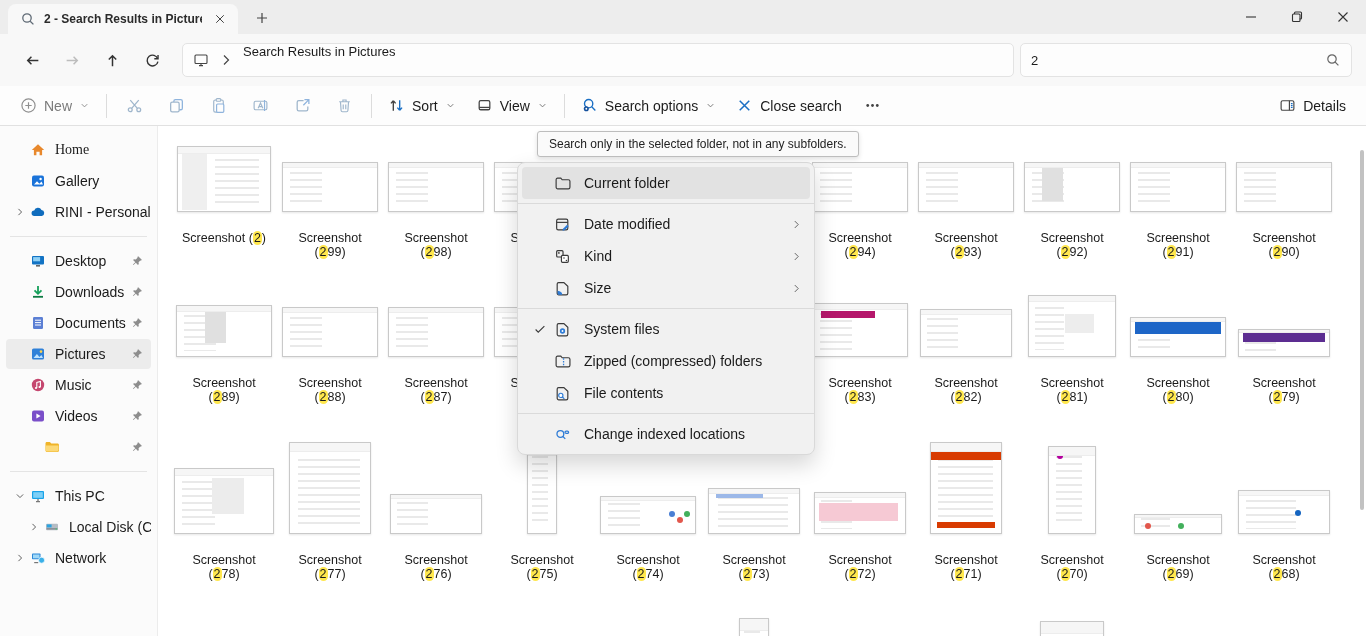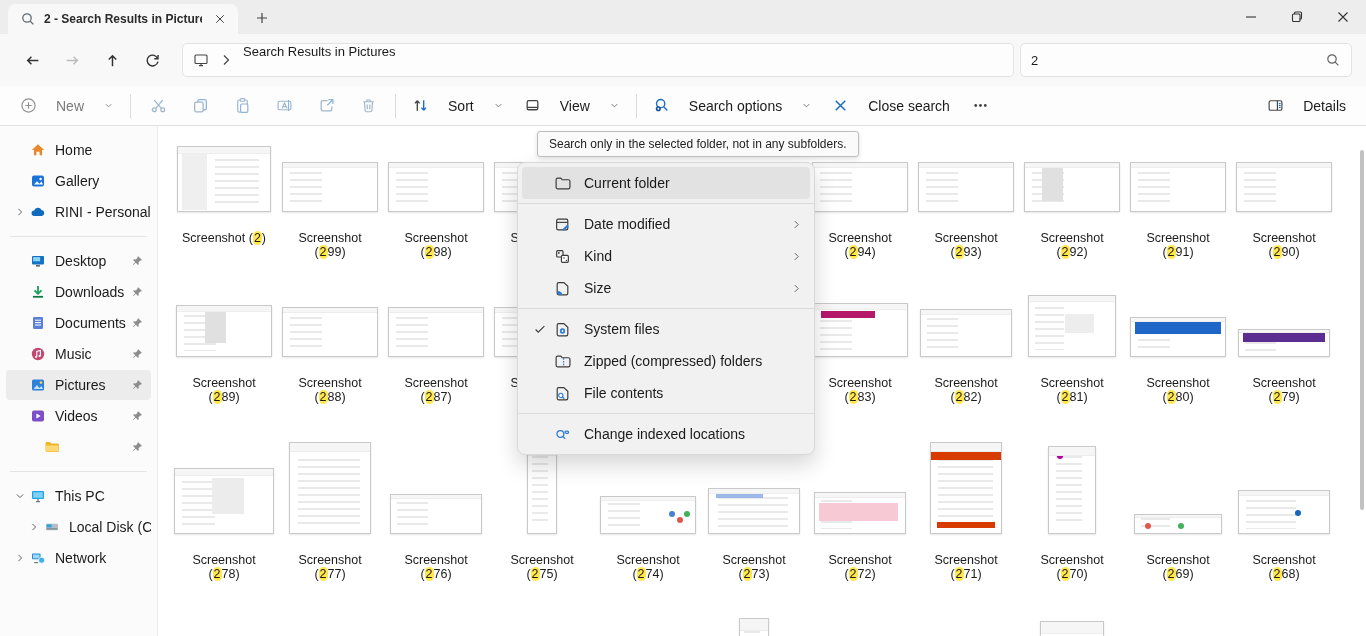--- a/index.html
+++ b/index.html
@@ -24,21 +24,21 @@
   .navbar{height:52px;background:#f8f8f8;display:flex;align-items:center;padding:0 12px}
   .nav-btn{width:40px;height:36px;display:flex;align-items:center;justify-content:center;border-radius:4px}
   .nav-btn svg{width:17px;height:17px}
   .addressbar{flex:1;height:34px;margin:0 6px 0 10px;background:#fdfdfd;border:1px solid #e3e3e3;border-radius:5px;display:flex;padding:0 10px;gap:9px}
   .addr-text{font-size:13px;color:#1b1b1b}
   .searchbox{width:332px;height:34px;background:#fdfdfd;border:1px solid #e3e3e3;border-radius:5px;display:flex;align-items:center;padding:0 10px;margin-right:2px}
   .searchbox input{flex:1;border:none;outline:none;background:transparent;font-size:13px;font-family:inherit;color:#1b1b1b}
 
   
   .cmdbar{height:40px;background:#fdfdfd;border-bottom:1px solid #e1e1e1;display:flex;align-items:center;padding:0 10px}
-  .cmd-btn{height:32px;display:flex;align-items:center;gap:19px;padding:0 10px;border-radius:4px;font-size:14px}
+  .cmd-btn{height:32px;display:flex;align-items:center;gap:7px;padding:0 10px;border-radius:4px;font-size:14px}
   .cmd-btn svg{width:17px;height:17px}
   .cmd-ico{width:42px;height:32px;display:flex;align-items:center;justify-content:center;border-radius:4px}
   .cmd-ico svg{width:17px;height:17px}
   .cmd-sep{width:1px;height:24px;background:#dcdcdc;margin:0 6px}
   .dim{color:#7b7b7b}
   .chev-sm svg{width:11px;height:11px}
 
   
   .main{display:flex;height:510px}
   .sidebar{width:158px;background:#fbfbfb;border-right:1px solid #ececec;padding-top:8px;overflow:hidden}
@@ -302,21 +302,21 @@
           <path d="M9.8 3.5v9" stroke="#444" stroke-width="1.1"></path>
           <path d="M11.2 6.2h1.6M11.2 8h1.6M11.2 9.8h1.6" stroke="#1a6fc4" stroke-width="1.1"></path>
         </svg>
       </span>
     <span>Details</span>
   </div>
 </div>
 
 <div class="main">
   <div class="sidebar" id="sidebar">
-      <div class="side-item" style="padding-left: 4px;">
+      <div class="side-item" style="padding-left: 4px; font-family: Liberation Serif, serif;">
         <span class="chev-empty"></span>
         <span class="icn">
           <svg viewBox="0 0 16 16">
             <path d="M8 2.2L14.2 8h-2.1v5.2H9.6V9.8H6.4v3.4H3.9V8H1.8z" fill="#e8882c"></path>
           </svg>
         </span>
         <span class="side-label">Home</span>
       </div>
       <div class="side-item" style="padding-left: 4px;">
         <span class="chev-empty"></span>
@@ -383,47 +383,47 @@
             <path d="M5 5.2h6M5 7.6h6M5 10h6" stroke="#fff" stroke-width="1"></path>
           </svg>
         </span>
         <span class="side-label">Documents</span>
         <span class="icn pin">
           <svg viewBox="0 0 16 16" fill="#8d8d8d">
             <path d="M9.6 1.6l4.8 4.8-1.1 1.1-.9-.2-2.3 2.3.3 2.5-1.1 1.1-2.9-2.9-3.1 3.1-.7-.7 3.1-3.1-2.9-2.9 1.1-1.1 2.5.3 2.3-2.3-.2-.9z"></path>
           </svg>
         </span>
       </div>
+      <div class="side-item selected" style="padding-left: 4px;">
+        <span class="chev-empty"></span>
+        <span class="icn">
+          <svg viewBox="0 0 16 16">
+            <rect x="2" y="2.5" width="12" height="11" rx="1.6" fill="#2f80d8"></rect>
+            <path d="M3.5 12l3.4-4 2.5 3 2-2 1.6 3z" fill="#bfe3ff"></path>
+            <circle cx="11" cy="5.6" r="1.3" fill="#ffd24a"></circle>
+          </svg>
+        </span>
+        <span class="side-label">Pictures</span>
+        <span class="icn pin">
+          <svg viewBox="0 0 16 16" fill="#8d8d8d">
+            <path d="M9.6 1.6l4.8 4.8-1.1 1.1-.9-.2-2.3 2.3.3 2.5-1.1 1.1-2.9-2.9-3.1 3.1-.7-.7 3.1-3.1-2.9-2.9 1.1-1.1 2.5.3 2.3-2.3-.2-.9z"></path>
+          </svg>
+        </span>
+      </div>
       <div class="side-item" style="padding-left: 4px;">
         <span class="chev-empty"></span>
         <span class="icn">
           <svg viewBox="0 0 16 16">
             <circle cx="8" cy="8" r="6.2" fill="#c5476f"></circle>
             <path d="M6.8 11V5.4l3.6-1V10" stroke="#fff" stroke-width="1.1" fill="none"></path>
             <circle cx="6" cy="11" r="1.1" fill="#fff"></circle>
             <circle cx="9.6" cy="10" r="1.1" fill="#fff"></circle>
           </svg>
         </span>
         <span class="side-label">Music</span>
-        <span class="icn pin">
-          <svg viewBox="0 0 16 16" fill="#8d8d8d">
-            <path d="M9.6 1.6l4.8 4.8-1.1 1.1-.9-.2-2.3 2.3.3 2.5-1.1 1.1-2.9-2.9-3.1 3.1-.7-.7 3.1-3.1-2.9-2.9 1.1-1.1 2.5.3 2.3-2.3-.2-.9z"></path>
-          </svg>
-        </span>
-      </div>
-      <div class="side-item selected" style="padding-left: 4px;">
-        <span class="chev-empty"></span>
-        <span class="icn">
-          <svg viewBox="0 0 16 16">
-            <rect x="2" y="2.5" width="12" height="11" rx="1.6" fill="#2f80d8"></rect>
-            <path d="M3.5 12l3.4-4 2.5 3 2-2 1.6 3z" fill="#bfe3ff"></path>
-            <circle cx="11" cy="5.6" r="1.3" fill="#ffd24a"></circle>
-          </svg>
-        </span>
-        <span class="side-label">Pictures</span>
         <span class="icn pin">
           <svg viewBox="0 0 16 16" fill="#8d8d8d">
             <path d="M9.6 1.6l4.8 4.8-1.1 1.1-.9-.2-2.3 2.3.3 2.5-1.1 1.1-2.9-2.9-3.1 3.1-.7-.7 3.1-3.1-2.9-2.9 1.1-1.1 2.5.3 2.3-2.3-.2-.9z"></path>
           </svg>
         </span>
       </div>
       <div class="side-item" style="padding-left: 4px;">
         <span class="chev-empty"></span>
         <span class="icn">
           <svg viewBox="0 0 16 16">

